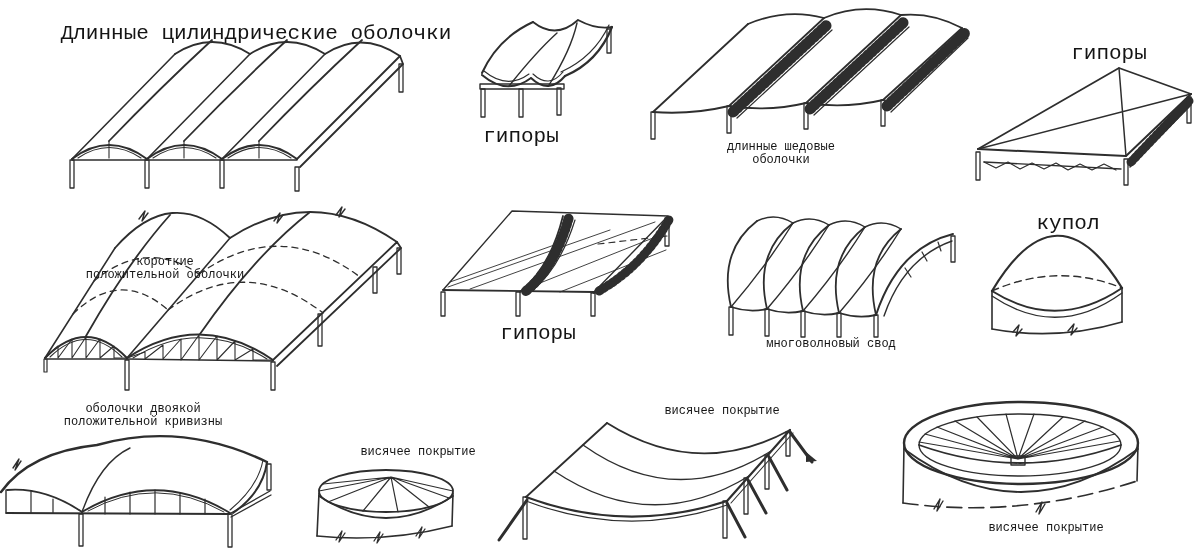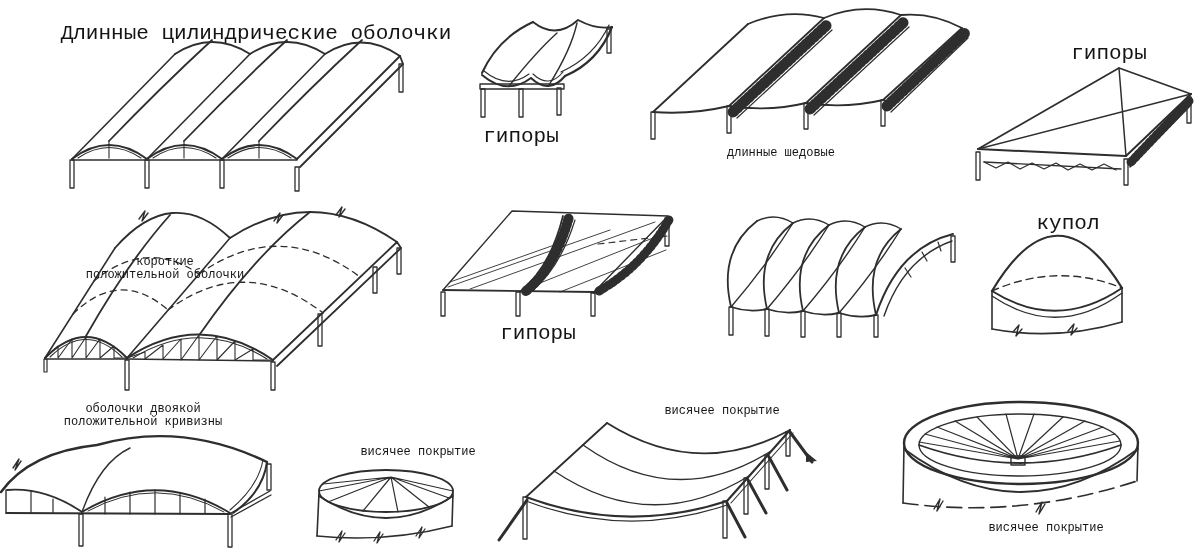--- a/index.html
+++ b/index.html
@@ -216,31 +216,35 @@
 </svg>
 
 <div class="lbl s21" style="left:256px; top:34px">
       <span>Длинные цилиндрические оболочки</span>
     </div>
 <div class="lbl s21" style="left:521px; top:137px">
       <span>гипоры</span>
     </div>
 <div class="lbl s20" style="left:781px; top:154px">
   <span>длинные шедовые</span>
+  <span>оболочки</span>
 </div>
 <div class="lbl s21" style="left:1109px; top:54px">
       <span>гипоры</span>
     </div>
 <div class="lbl s20" style="left:165px; top:269px">
   <span>короткие</span>
   <span>положительной оболочки</span>
 </div>
 <div class="lbl s21" style="left:538px; top:334px">
       <span>гипоры</span>
     </div>
+<div class="lbl s20" style="left:831px; top:345px">
+      <span>многоволновый свод</span>
+    </div>
 <div class="lbl s21" style="left:1068px; top:224px">
       <span>купол</span>
     </div>
 <div class="lbl s20" style="left:143px; top:416px">
   <span>оболочки двоякой</span>
   <span>положительной кривизны</span>
 </div>
 <div class="lbl s20" style="left:418px; top:453px">
       <span>висячее покрытие</span>
     </div>

